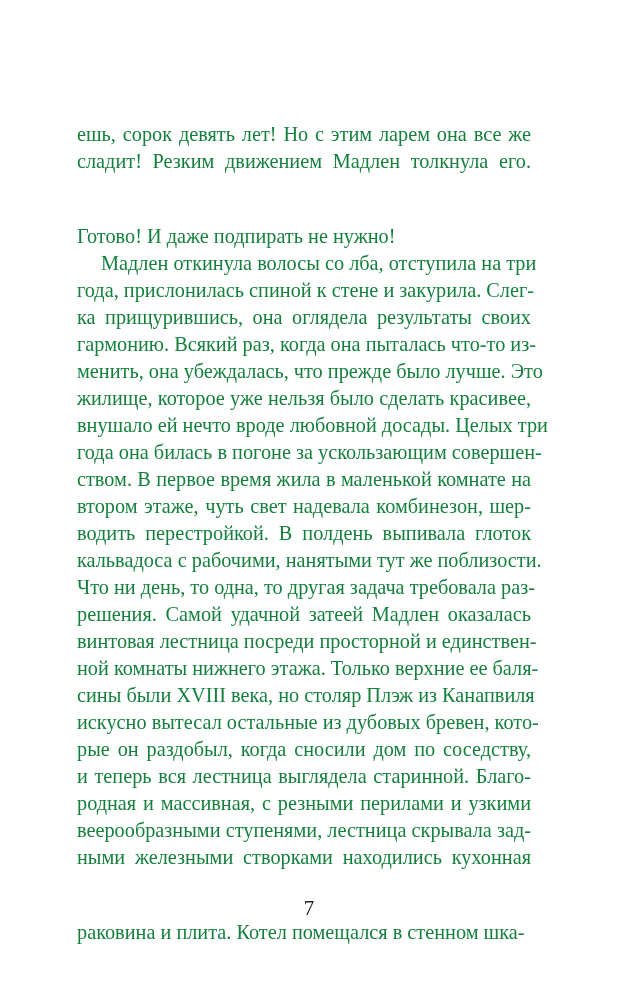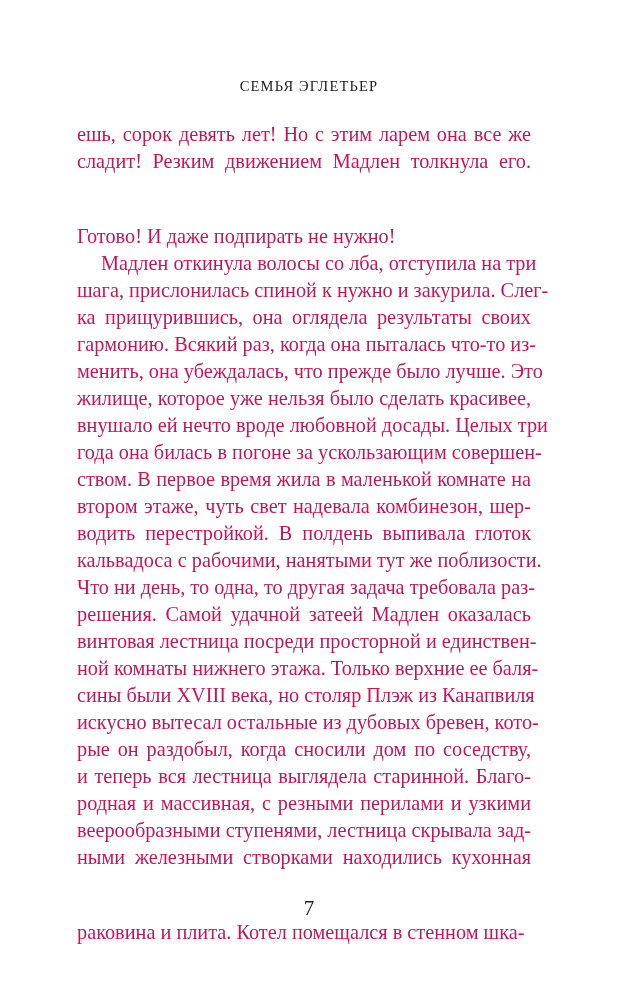--- a/index.html
+++ b/index.html
@@ -6,48 +6,47 @@
   body { width: 618px; height: 1000px; position: relative; overflow: hidden; }
   .page { position: absolute; left: 0; top: 0; width: 618px; height: 1000px; background: #fff; }
   .running-head {
     position: absolute; top: 78px; left: 0; width: 618px; text-align: center;
     font-family: "Liberation Serif", "DejaVu Serif", serif; font-size: 14.5px;
     letter-spacing: 1.2px; color: #1c1c1c;
   }
   .body-text {
     position: absolute; top: 121px; left: 77px; width: 454px;
     font-family: "Liberation Serif", "DejaVu Serif", serif; font-size: 20.3px;
-    line-height: 27px; color: #be185d;
+    line-height: 27px; color: #15803d;
   }
   .line {
     display: block; white-space: nowrap; text-align: justify; text-align-last: justify;
     height: 27px; overflow: visible;
   }
   .line.last { text-align-last: left; margin-top: 48px; }
   .line.indent { padding-left: 24px; }
   .folio {
     position: absolute; top: 896px; left: 0; width: 618px; text-align: center;
     font-family: "Liberation Serif", "DejaVu Serif", serif; font-size: 21px; color: #1e1e1e;
   }
 </style>
 </head>
 <body>
 
 <div class="page">
-  <div class="running-head">СЕМЬЯ ЭГЛЕТЬЕР</div>
 
   <div class="body-text">
     <div>
       <span class="line">ешь, сорок девять лет! Но с этим ларем она все же</span>
       <span class="line">сладит! Резким движением Мадлен толкнула его.</span>
       <span class="line last">Готово! И даже подпирать не нужно!</span>
     </div>
     <div>
       <span class="line indent">Мадлен откинула волосы со лба, отступила на три</span>
-      <span class="line">шага, прислонилась спиной к нужно и закурила. Слег-</span>
+      <span class="line">года, прислонилась спиной к стене и закурила. Слег-</span>
       <span class="line">ка прищурившись, она оглядела результаты своих</span>
       <span class="line">гармонию. Всякий раз, когда она пыталась что-то из-</span>
       <span class="line">менить, она убеждалась, что прежде было лучше. Это</span>
       <span class="line">жилище, которое уже нельзя было сделать красивее,</span>
       <span class="line">внушало ей нечто вроде любовной досады. Целых три</span>
       <span class="line">года она билась в погоне за ускользающим совершен-</span>
       <span class="line">ством. В первое время жила в маленькой комнате на</span>
       <span class="line">втором этаже, чуть свет надевала комбинезон, шер-</span>
       <span class="line">водить перестройкой. В полдень выпивала глоток</span>
       <span class="line">кальвадоса с рабочими, нанятыми тут же поблизости.</span>

